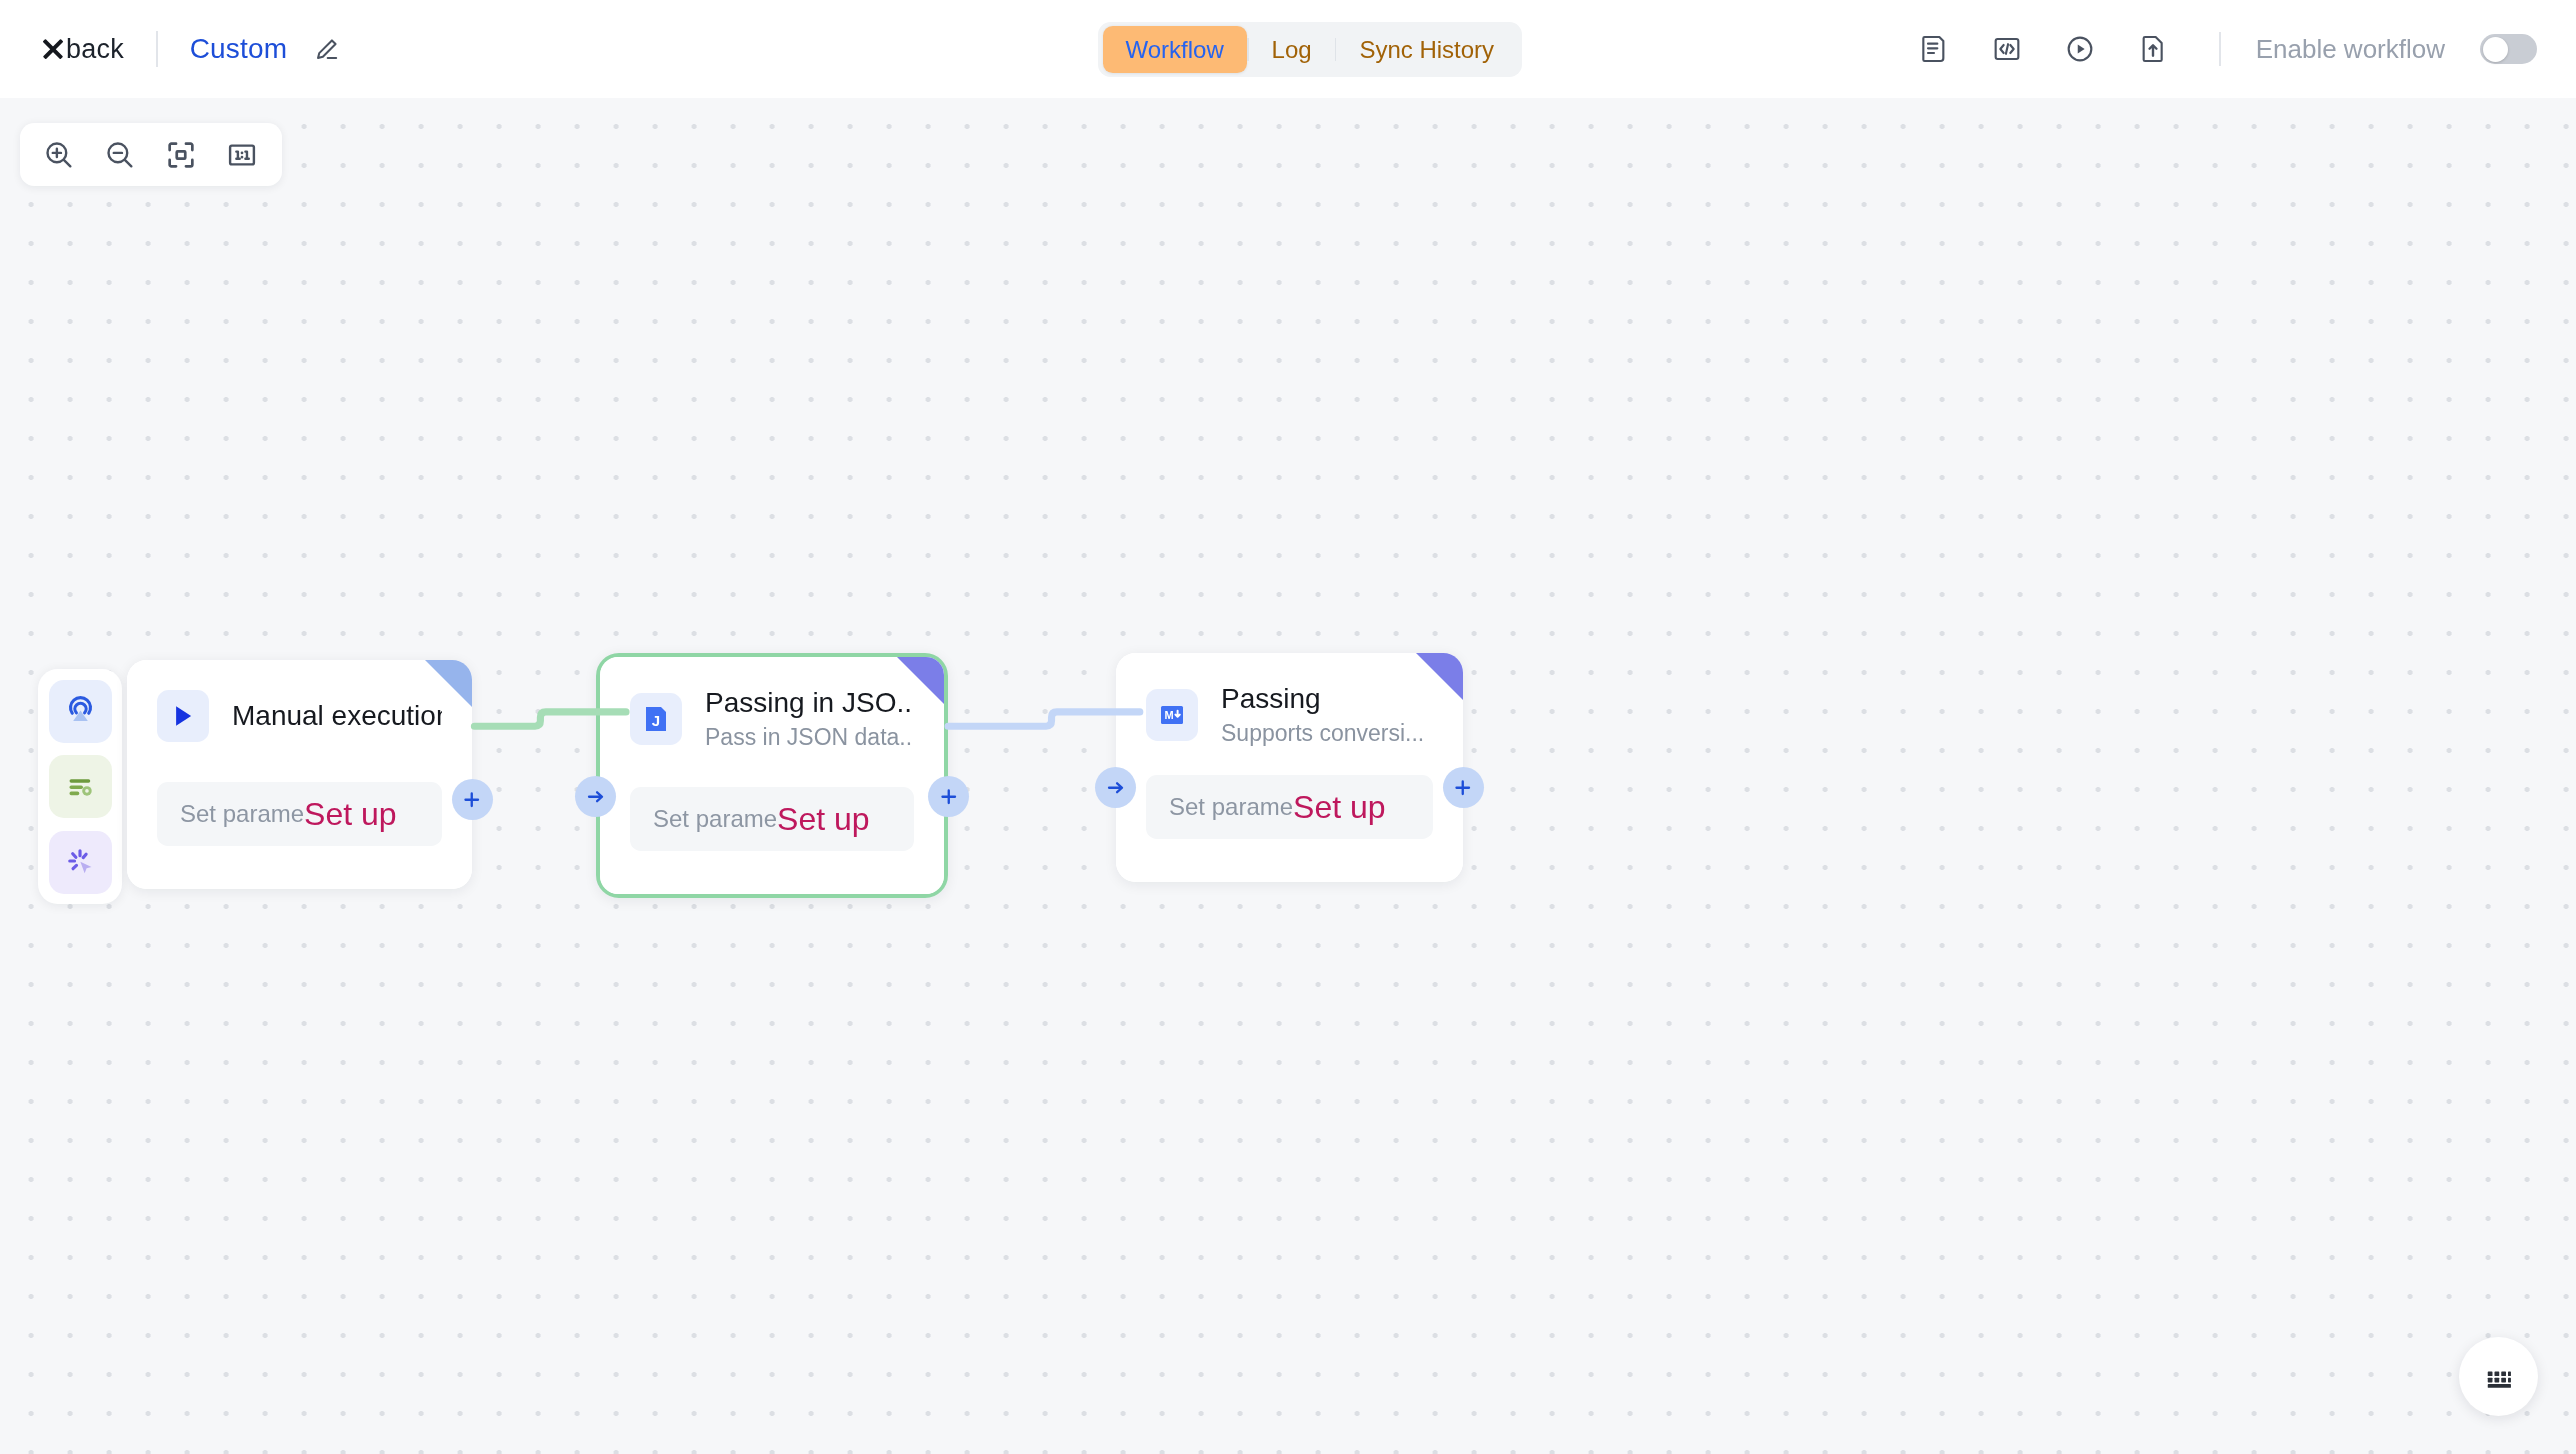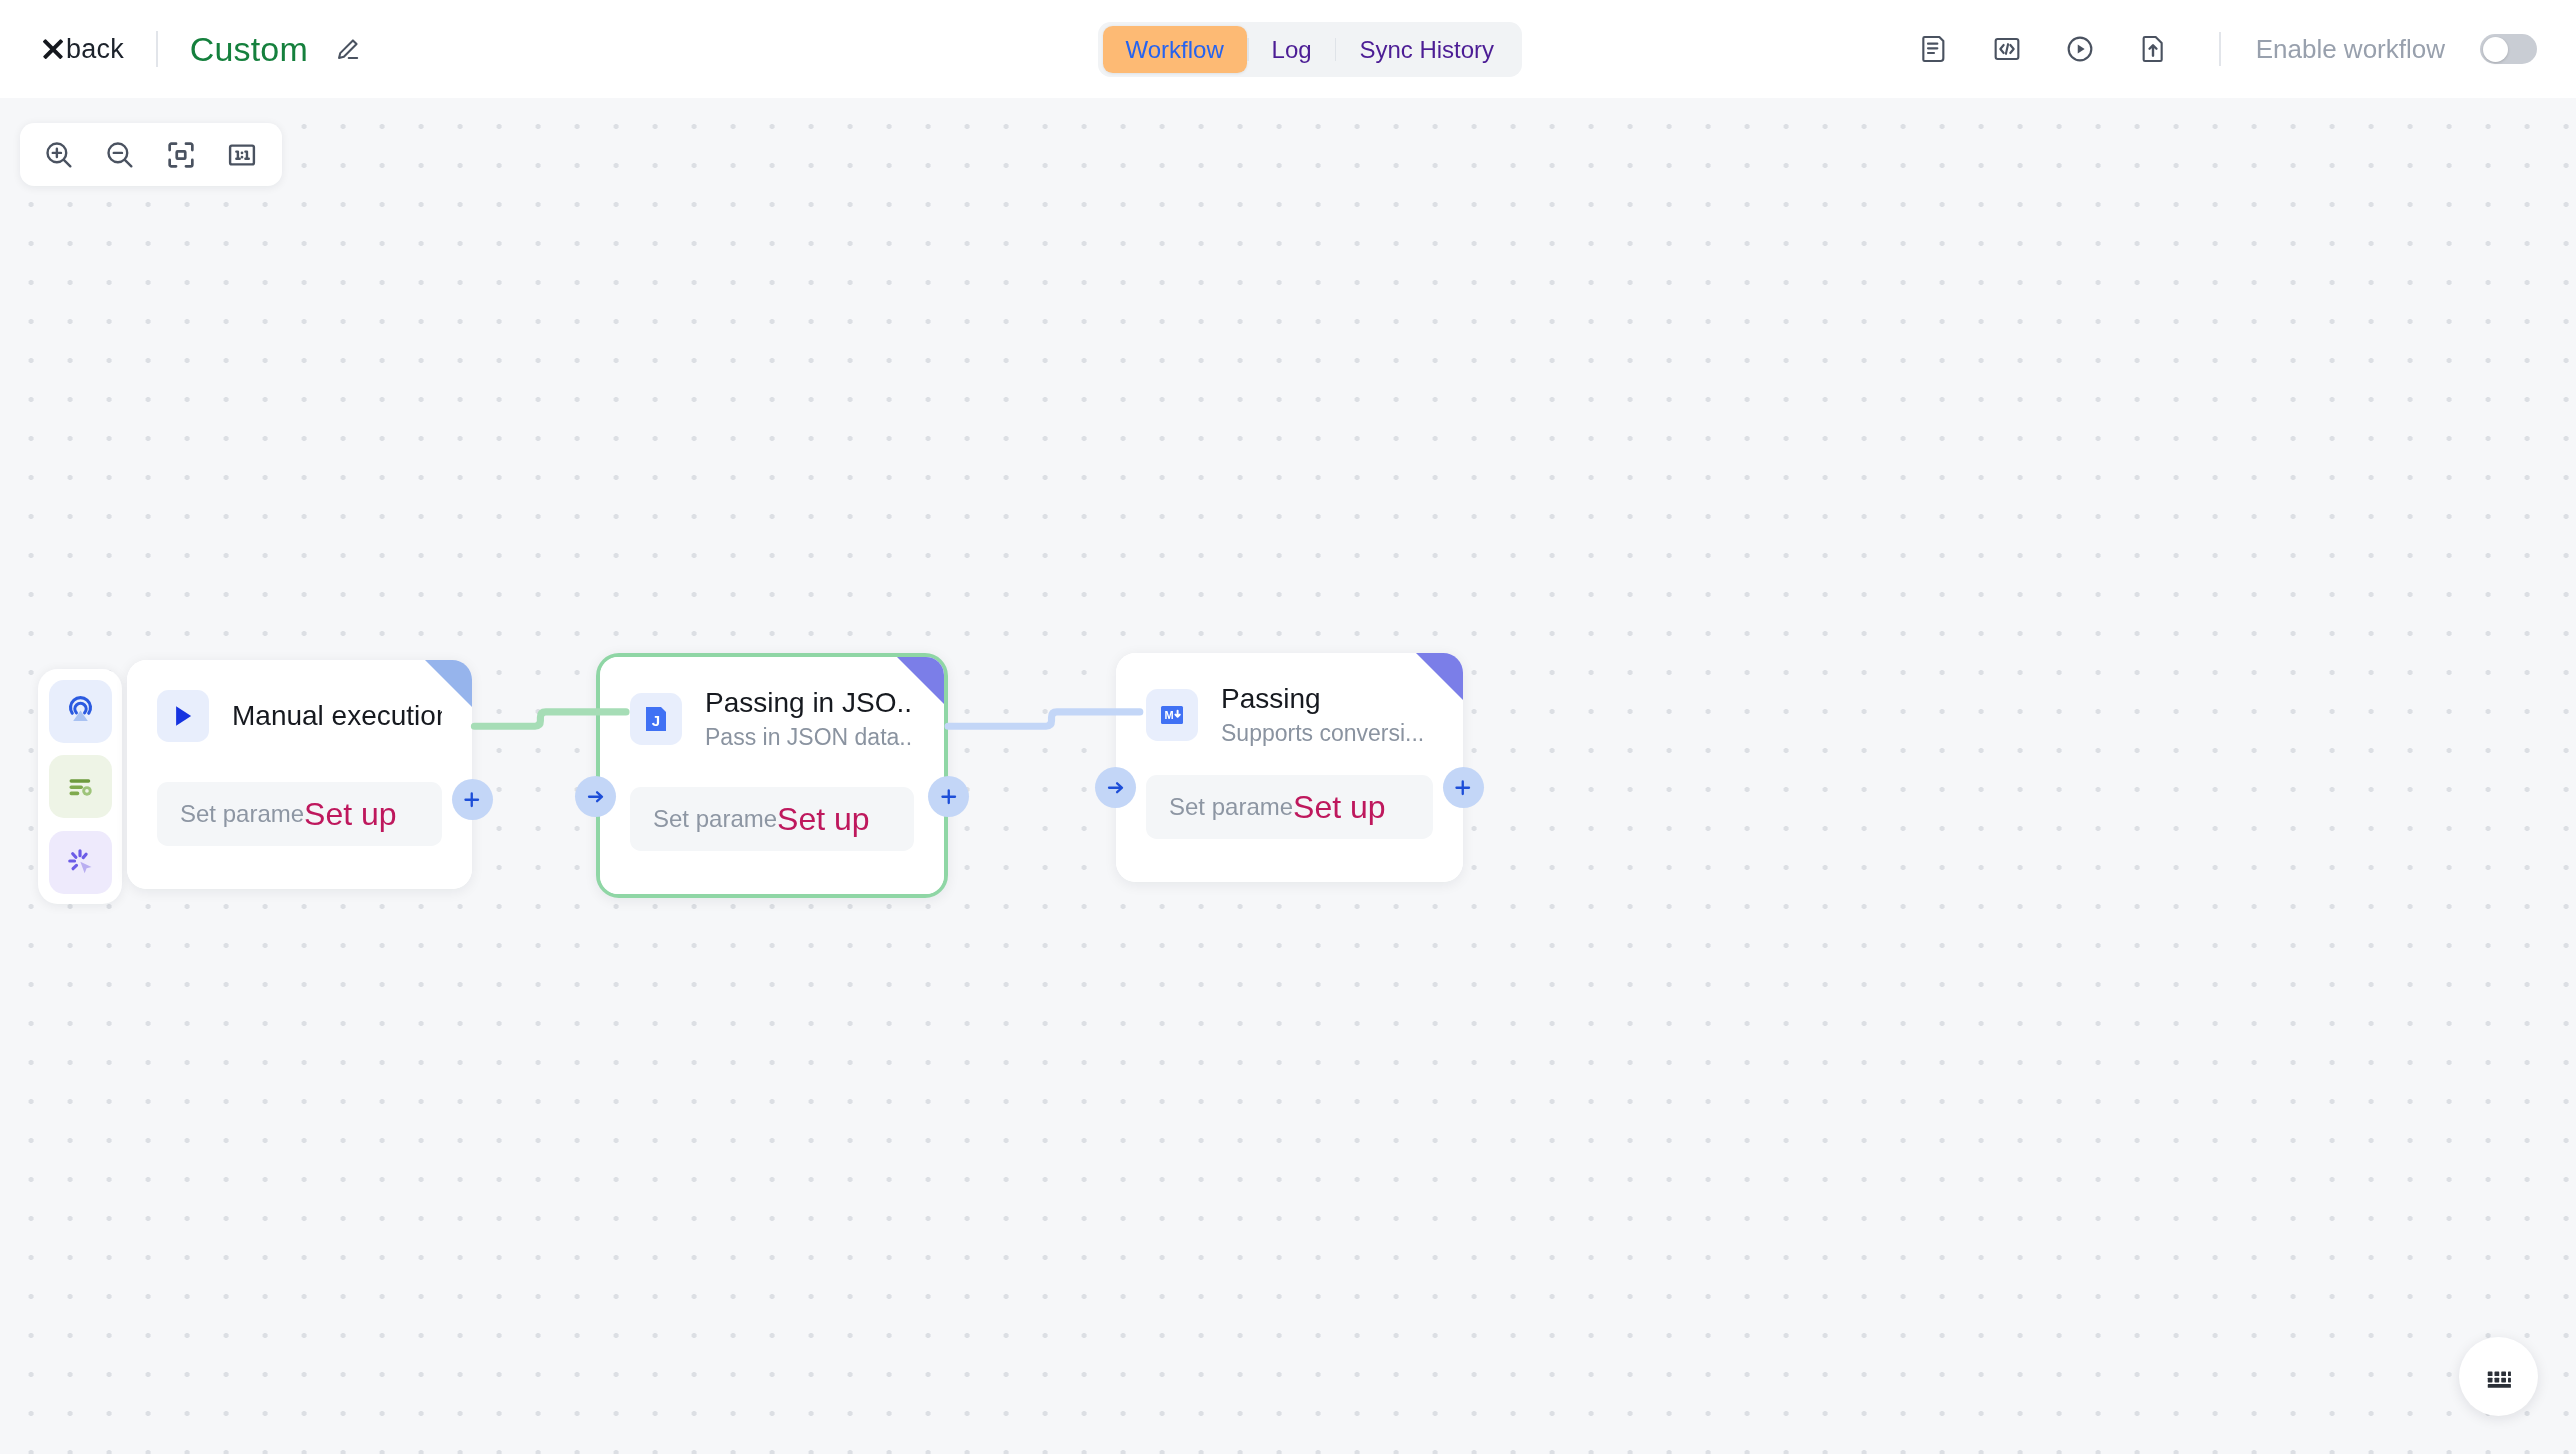--- a/index.html
+++ b/index.html
@@ -31,34 +31,34 @@
     width: 25px; height: 3.6px; background: #15181e; border-radius: 0.9px;
     transform-origin: center;
   }
   .close-x::before { transform: translate(-50%,-50%) rotate(45deg); }
   .close-x::after  { transform: translate(-50%,-50%) rotate(-45deg); }
   .back-label { font-size: 27px; color: #1c222b; letter-spacing: 0.2px; }
 
   .hdr-div {
     width: 1.8px; height: 36px; background: #e2e5ea; margin: 0 32px;
   }
-  .wf-title { font-size: 34px; color: #15803d; letter-spacing: 0.2px; }
+  .wf-title { font-size: 28px; color: #1d4ed8; letter-spacing: 0.2px; }
   .edit-icon { margin-left: 25px; cursor: pointer; display: flex; }
 
   
   .tabs {
     position: absolute; left: 1098px; top: 22.4px;
     display: flex; align-items: center;
     background: #f1f3f5; border-radius: 12.5px; padding: 4.5px;
     height: 55px;
   }
   .tab {
     height: 47px; padding: 0 23px;
     display: flex; align-items: center; justify-content: center;
-    font-size: 24px; color: #4c1d95; border-radius: 9.8px;
+    font-size: 24px; color: #a16207; border-radius: 9.8px;
     cursor: pointer; white-space: nowrap;
   }
   .tab.active { background: #fdba74; color: #2563f0; box-shadow: 0 0.9px 2.7px rgba(16,24,40,.08); }
   .tab-sep { width: 1.8px; height: 23px; background: #dfe3e8; }
 
   
   .hdr-right {
     position: absolute; right: 39px; top: 0; height: 98px;
     display: flex; align-items: center; gap: 12px;
   }

